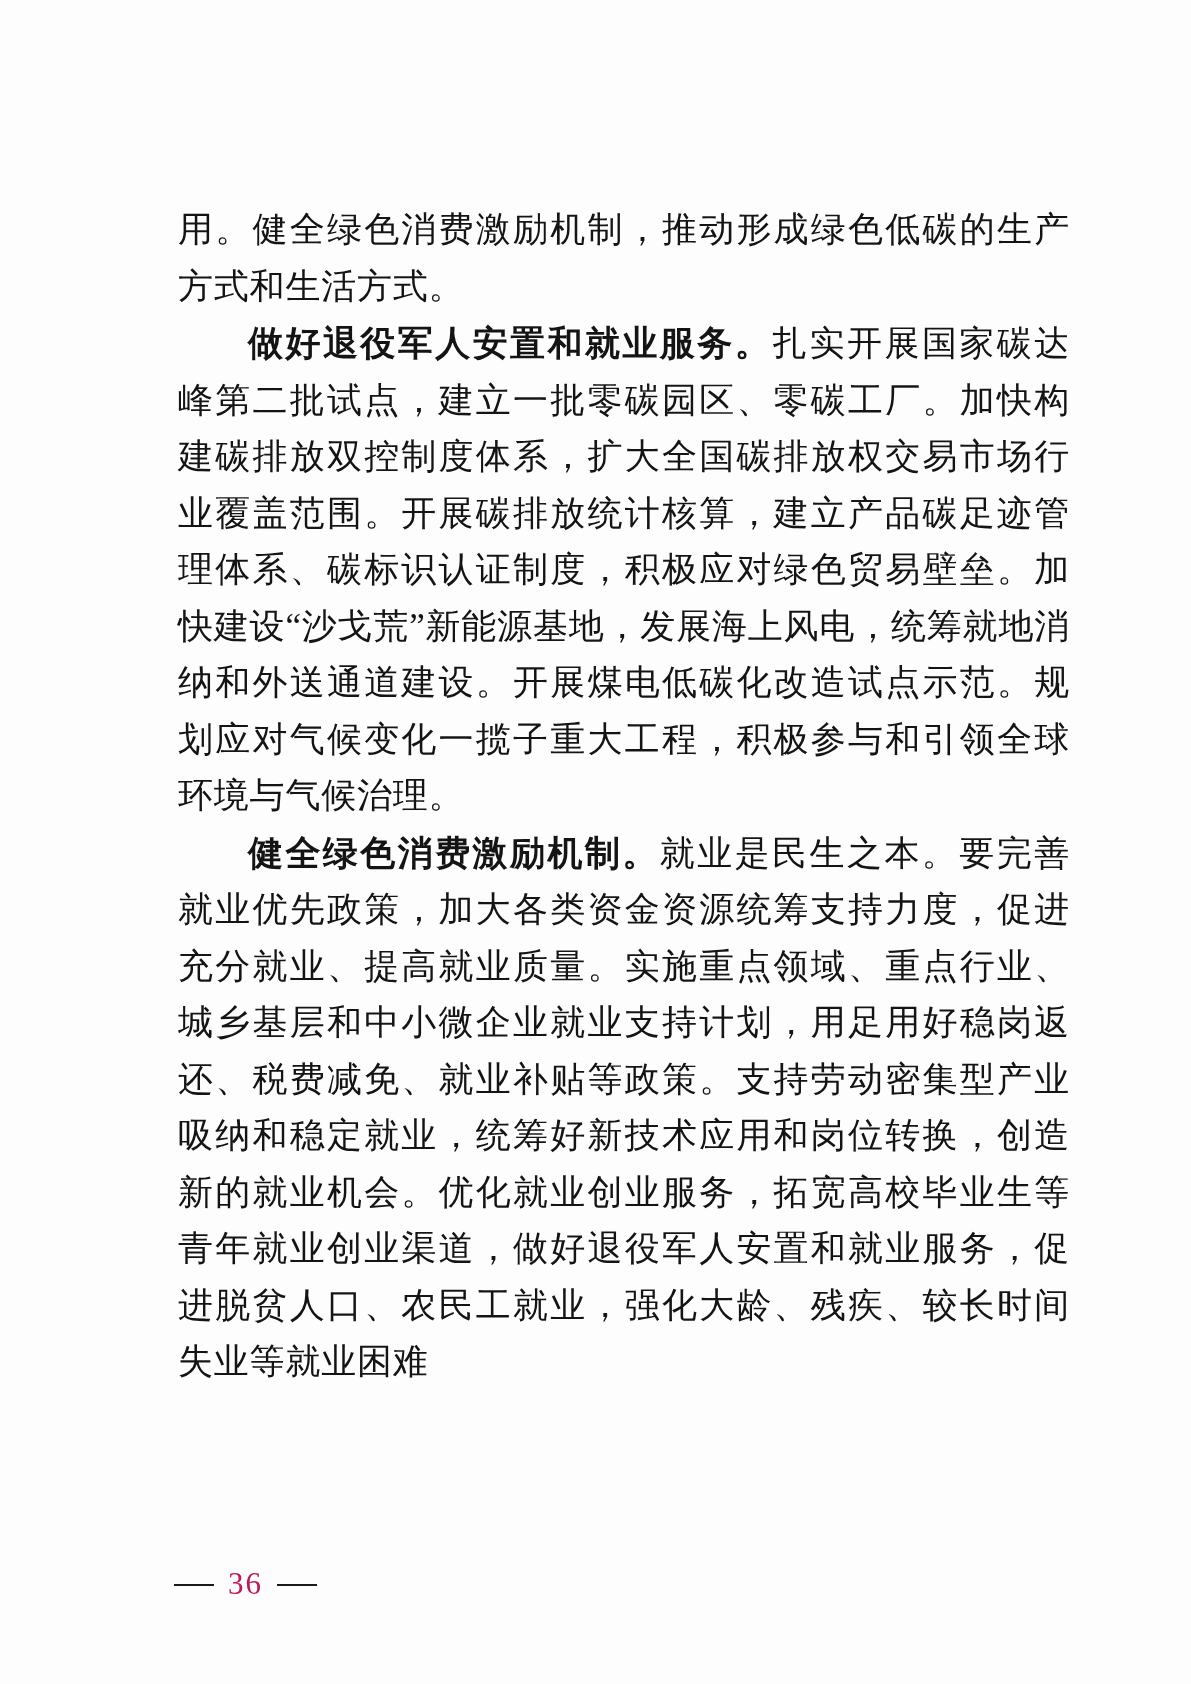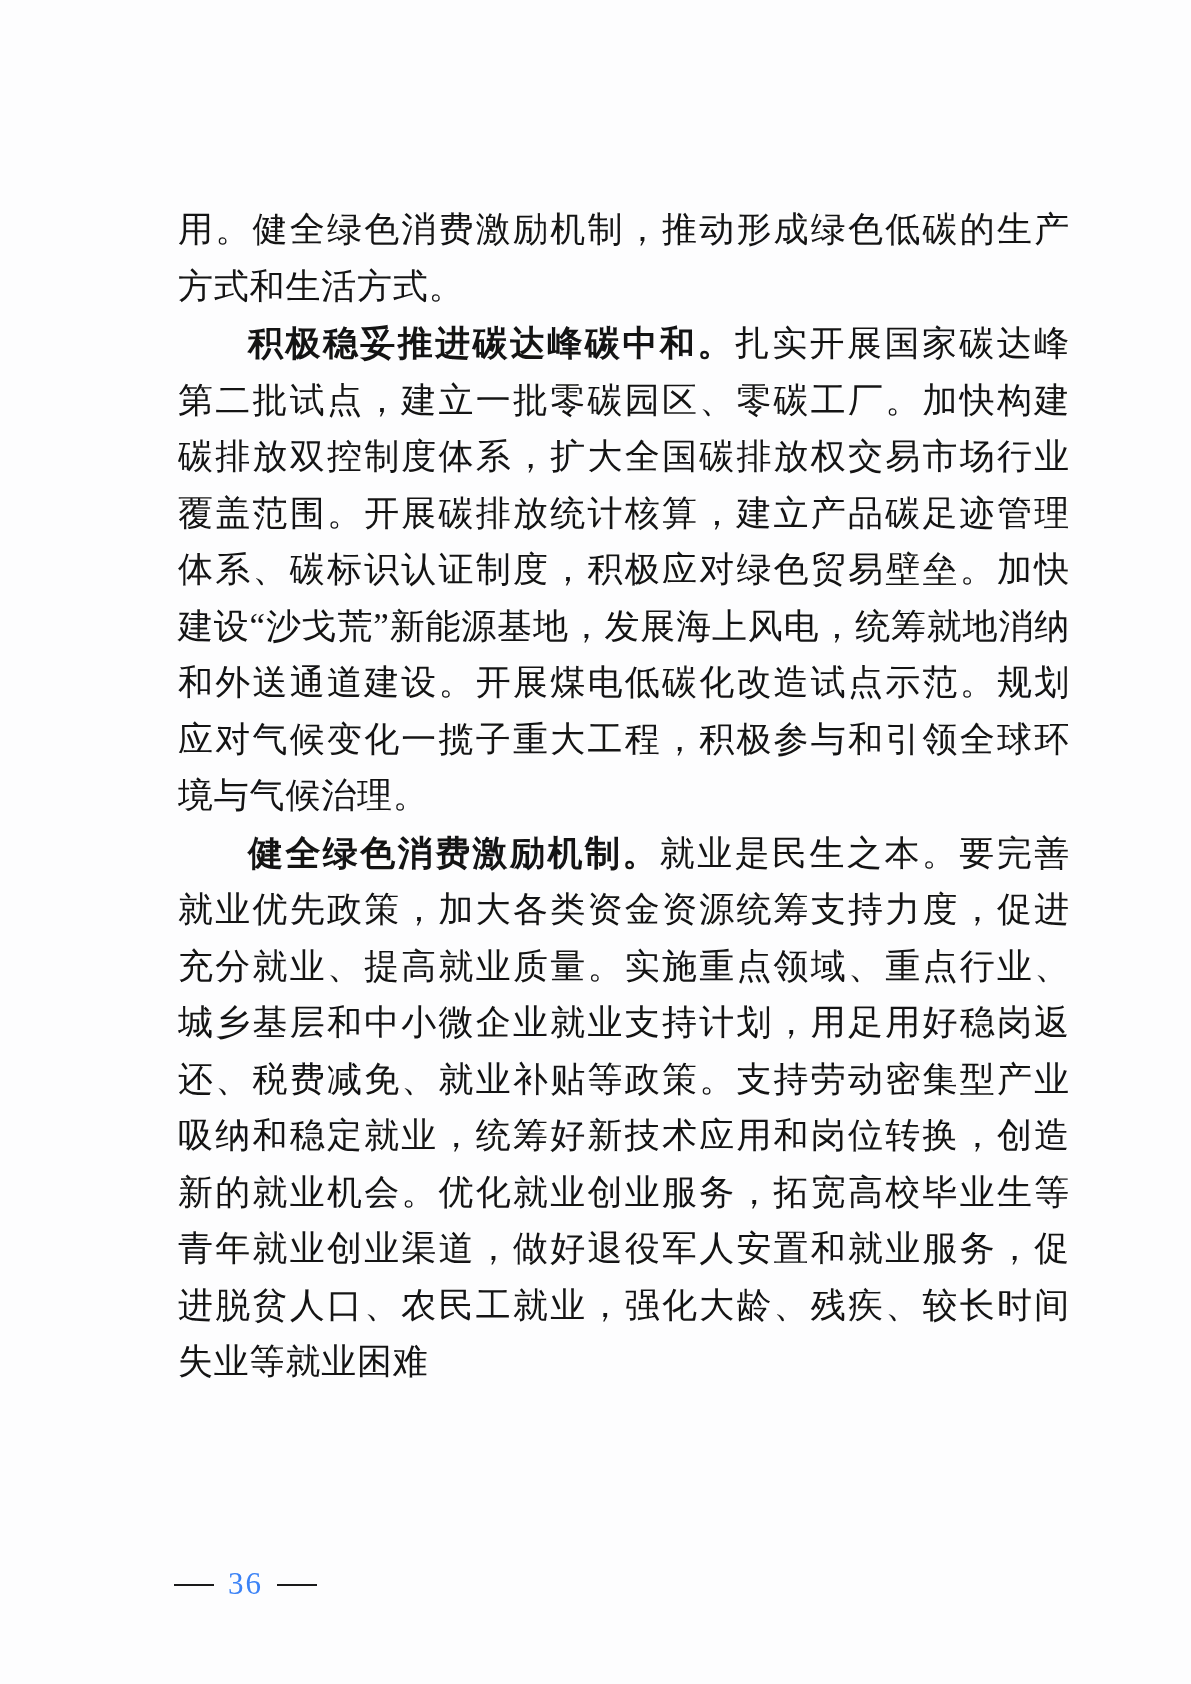--- a/index.html
+++ b/index.html
@@ -42,37 +42,37 @@
   .seg.bold {
     font-weight: 700;
     font-family: "Liberation Sans", "DejaVu Sans", sans-serif;
   }
   .page-footer {
     position: absolute;
     left: 160px;
     top: 1566px;
     font-size: 31px;
     letter-spacing: 2px;
-    color: #3b82f6;
+    color: #be185d;
     font-family: "Liberation Serif", "DejaVu Serif", serif;
   }
   .page-footer .dash {
     display: inline-block;
     margin: 0 14px;
     position: relative;
     top: -8px;
     width: 40px;
     border-top: 2.5px solid #1a1a1a;
   }
 </style>
 </head>
 <body>
 
 <div class="page">
   <div class="doc-body">
       <p class="para"><span class="seg">用。健全绿色消费激励机制，推动形成绿色低碳的生产方式和生活方式。</span></p>
-      <p class="para indent"><span class="seg bold">积极稳妥推进碳达峰碳中和。</span><span class="seg">扎实开展国家碳达峰第二批试点，建立一批零碳园区、零碳工厂。加快构建碳排放双控制度体系，扩大全国碳排放权交易市场行业覆盖范围。开展碳排放统计核算，建立产品碳足迹管理体系、碳标识认证制度，积极应对绿色贸易壁垒。加快建设“沙戈荒”新能源基地，发展海上风电，统筹就地消纳和外送通道建设。开展煤电低碳化改造试点示范。规划应对气候变化一揽子重大工程，积极参与和引领全球环境与气候治理。</span></p>
+      <p class="para indent"><span class="seg bold">做好退役军人安置和就业服务。</span><span class="seg">扎实开展国家碳达峰第二批试点，建立一批零碳园区、零碳工厂。加快构建碳排放双控制度体系，扩大全国碳排放权交易市场行业覆盖范围。开展碳排放统计核算，建立产品碳足迹管理体系、碳标识认证制度，积极应对绿色贸易壁垒。加快建设“沙戈荒”新能源基地，发展海上风电，统筹就地消纳和外送通道建设。开展煤电低碳化改造试点示范。规划应对气候变化一揽子重大工程，积极参与和引领全球环境与气候治理。</span></p>
       <p class="para indent"><span class="seg bold">健全绿色消费激励机制。</span><span class="seg">就业是民生之本。要完善就业优先政策，加大各类资金资源统筹支持力度，促进充分就业、提高就业质量。实施重点领域、重点行业、城乡基层和中小微企业就业支持计划，用足用好稳岗返还、税费减免、就业补贴等政策。支持劳动密集型产业吸纳和稳定就业，统筹好新技术应用和岗位转换，创造新的就业机会。优化就业创业服务，拓宽高校毕业生等青年就业创业渠道，做好退役军人安置和就业服务，促进脱贫人口、农民工就业，强化大龄、残疾、较长时间失业等就业困难</span></p>
     </div>
   <div class="page-footer">
     <span class="dash"></span><span>36</span><span class="dash"></span>
   </div>
 </div>
 
 </body></html>

